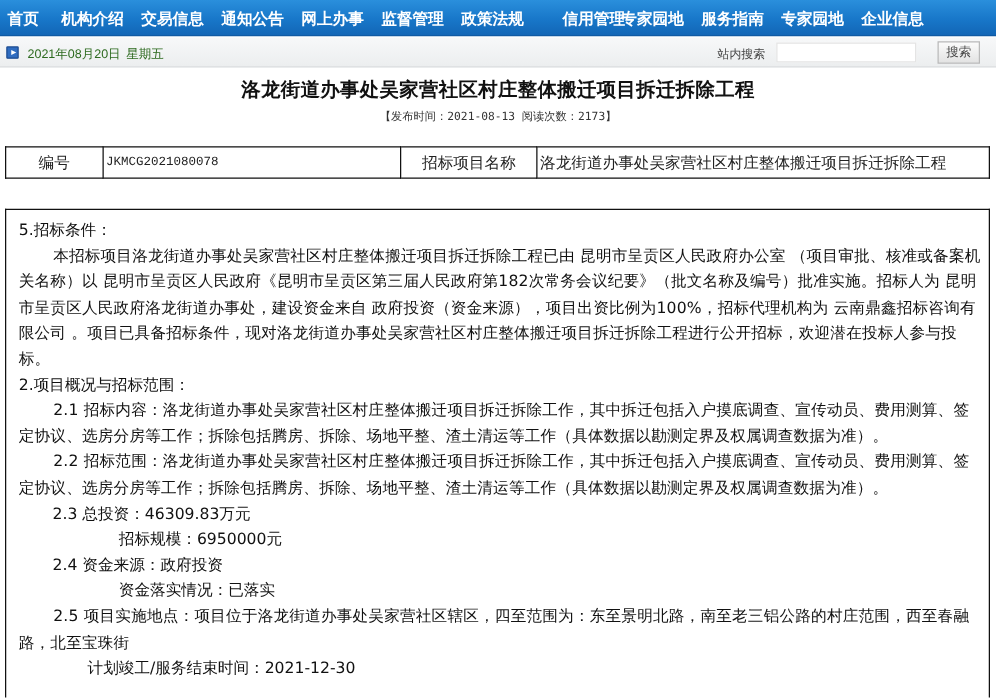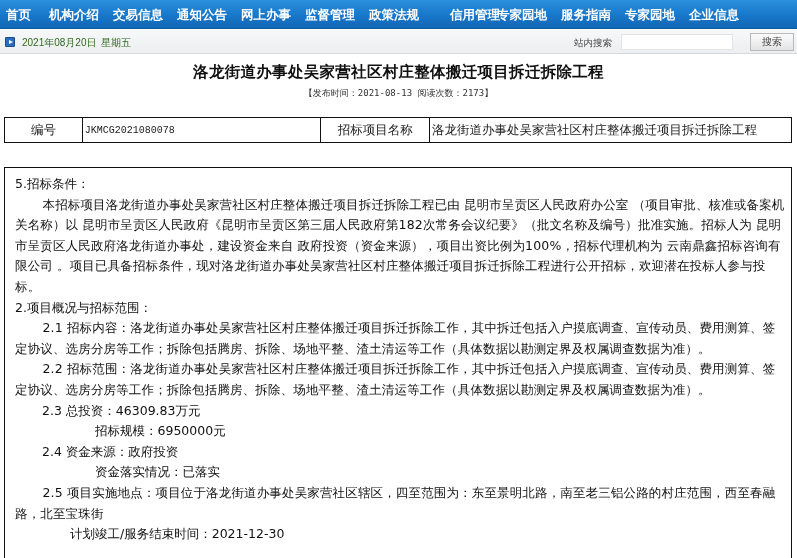--- a/index.html
+++ b/index.html
@@ -40,21 +40,21 @@
     position: absolute; left: 101px; top: 6px; font-size: 10px; color: #2d6a1f; white-space: nowrap;
   }
   .search-label {
     position: absolute; left: 574px; top: 7px; font-size: 9.5px; color: #444; white-space: nowrap;
   }
   .search-input {
     position: absolute; left: 621px; top: 4px; width: 112px; height: 16px;
     border: 1px solid #e4e4e4; background: #fff; outline: none; font-size: 10px;
   }
   .search-button {
-    position: absolute; left: 750px; top: 3px; width: 44px; height: 18px;
+    position: absolute; left: 750px; top: 3px; width: 34px; height: 18px;
     background: linear-gradient(to bottom, #fbfbfb, #e3e3e3);
     border: 1px solid #b9b9b9; font-size: 10px; color: #444;
     display: flex; align-items: center; justify-content: center;
   }
 
   .page-title {
     position: absolute; left: 0; top: 62px; width: 797px; text-align: center;
     font-size: 15.5px; font-weight: bold; color: #111; letter-spacing: 0.3px;
   }
   .meta-line {

